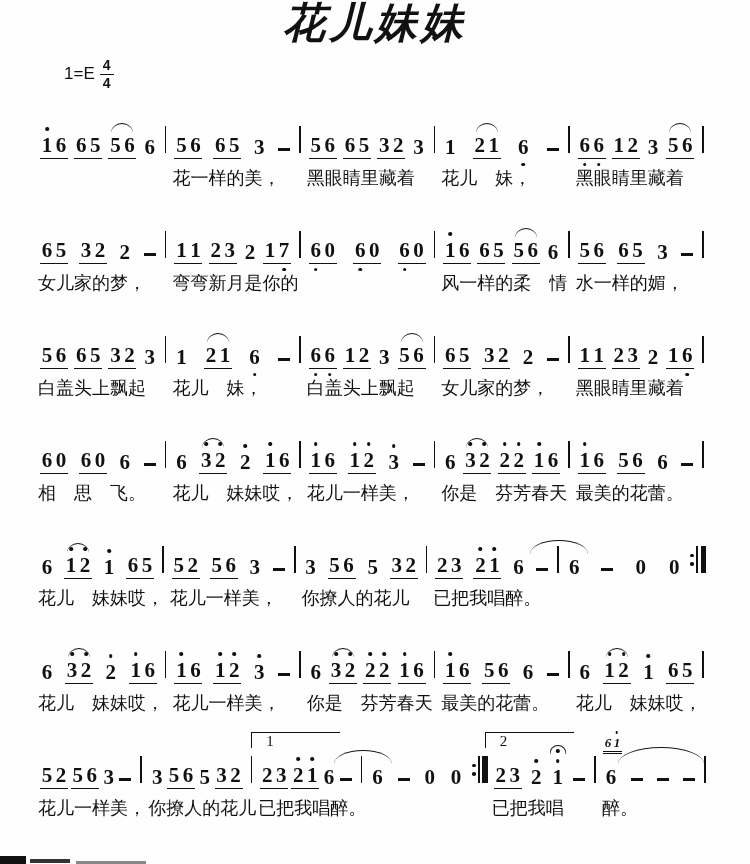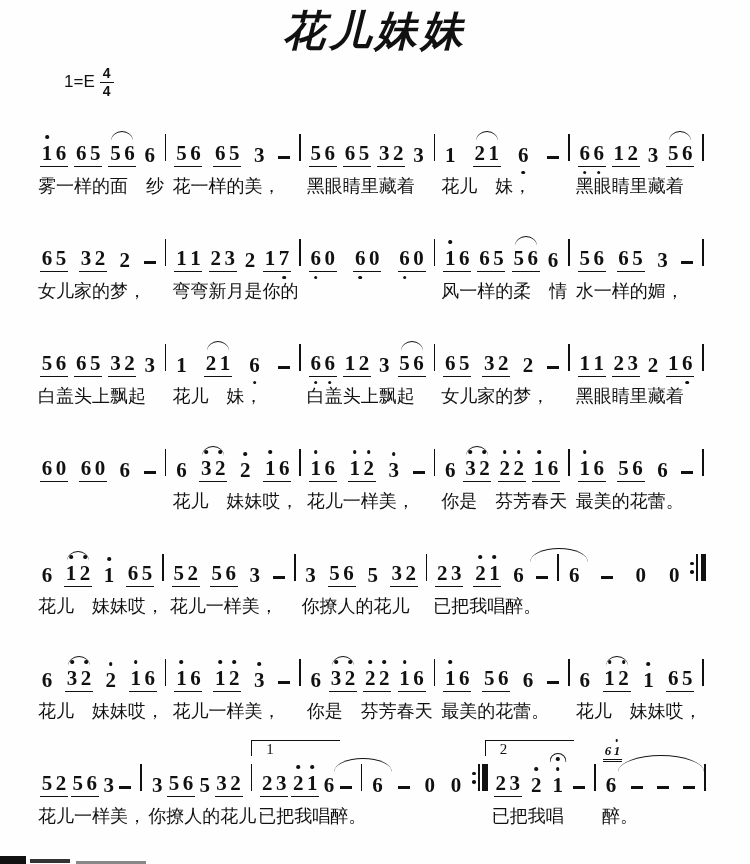--- a/index.html
+++ b/index.html
@@ -1,19 +1,19 @@
 <!DOCTYPE html>
 <html><head>
 <meta charset="utf-8">
 <style>
   html,body{margin:0;padding:0;}
   body{background:#e8e8e8;}
   .sheet{width:750px;height:864px;position:relative;background:#fefefe;color:#111;
          font-family:"Liberation Serif",serif;overflow:hidden;}
-  .title{text-align:center;padding-top:8px;font-size:42px;font-weight:bold;font-style:italic;
+  .title{text-align:center;font-size:42px;font-weight:bold;font-style:italic;
          letter-spacing:4px;line-height:1.1;}
   .meta-row{display:flex;justify-content:space-between;align-items:flex-start;
             margin:6px 50px 0 64px;height:44px;flex-direction:column;}
   .keysig{font-family:"Liberation Sans",sans-serif;font-size:17px;display:flex;align-items:center;gap:5px;margin-top:6px;}
   .frac{display:inline-flex;flex-direction:column;align-items:center;line-height:1;
         font-size:14px;font-weight:bold;}
   .frac .num{border-bottom:1.3px solid #111;padding:0 3px 1.5px;}
   .frac .den{padding-top:1.5px;}
   .composer{font-size:21px;letter-spacing:2px;margin-top:4px;}
   .score{margin:22px 44px 0 34px;}
@@ -103,21 +103,20 @@
                 <span class="d">6</span>
               </span>
               <i class="slur"></i>
             </span>
             <span class="g">
               <span class="n">
                 <span class="d">6</span>
               </span>
             </span>
           </div>
-          <div class="lyr">雾一样的面　纱</div>
         </div>
         <div class="bar"></div>
         <div class="measure">
           <div class="notes">
             <span class="g ul">
               <span class="n">
                 <span class="d">5</span>
               </span>
               <span class="n">
                 <span class="d">6</span>
@@ -618,20 +617,21 @@
               <span class="n">
                 <span class="d">6</span>
               </span>
             </span>
             <span class="g">
               <span class="n dash">
                 <span class="d"></span>
               </span>
             </span>
           </div>
+          <div class="lyr">相　思　飞。</div>
         </div>
         <div class="bar"></div>
         <div class="measure">
           <div class="notes">
             <span class="g">
               <span class="n">
                 <span class="d">6</span>
               </span>
             </span>
             <span class="g ul">

